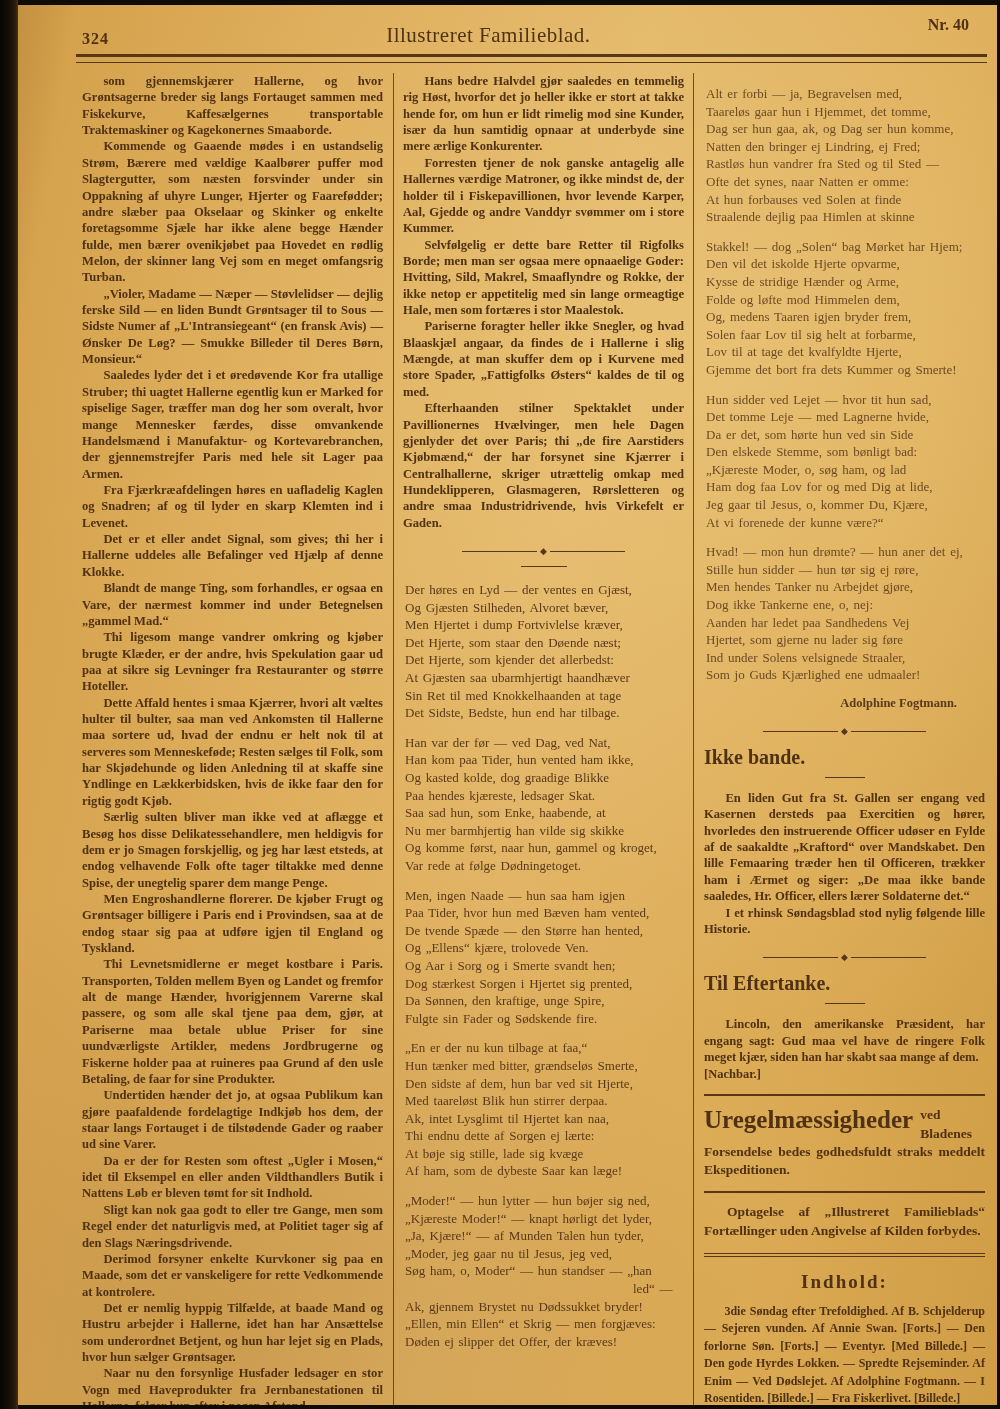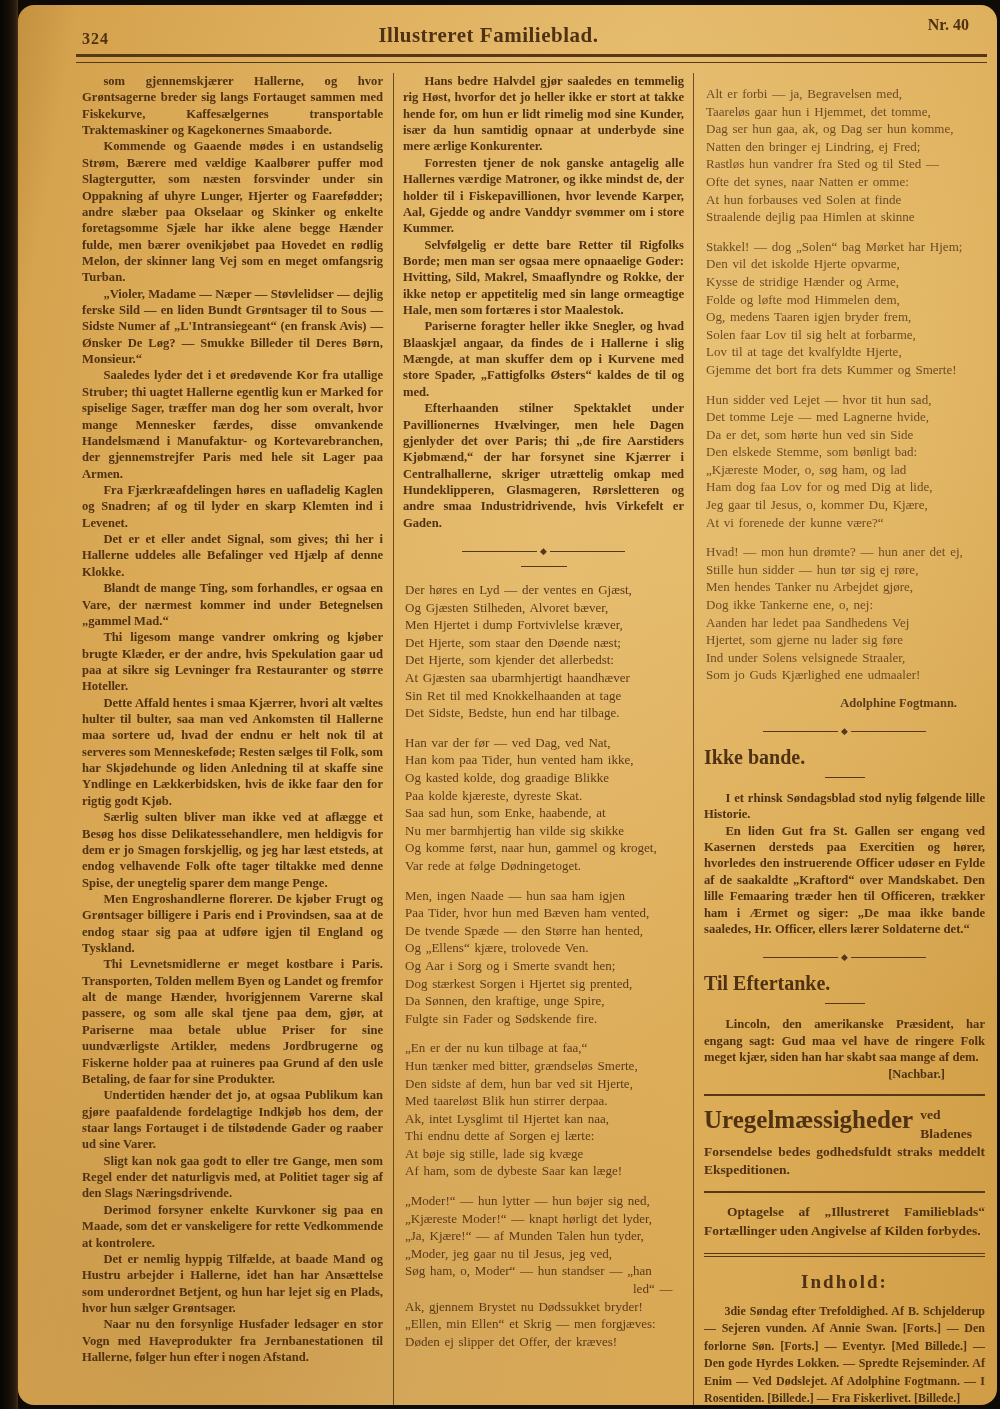--- a/index.html
+++ b/index.html
@@ -15,29 +15,28 @@
     background:linear-gradient(90deg,#070503 0%,#171009 55%,#2a1c0e 85%,#4a3316 100%);
   }
   .paper{
     position:absolute;left:18px;top:5px;right:3px;bottom:4px;
     background:
       radial-gradient(120% 80% at 72% 25%, rgba(255,233,170,0.30), rgba(255,233,170,0) 62%),
       radial-gradient(100% 60% at 20% 95%, rgba(120,75,20,0.18), rgba(120,75,20,0) 55%),
       linear-gradient(100deg,#c2913f 0%,#d5a24d 5%,#dcab58 28%,#e0b262 52%,#dbaa54 78%,#d09d46 100%);
     color:#4f3113;
     overflow:hidden;
-    border-radius:16px;
   }
   
   .header{
     display:flex;justify-content:space-between;align-items:flex-end;
     padding:18px 28px 6px 64px;
   }
   .pgnum{font-size:16px;font-weight:bold;letter-spacing:1px;}
-  .masthead{font-size:21px;font-weight:bold;letter-spacing:0.5px;transform:translateX(-30px);}
+  .masthead{font-size:21px;font-weight:normal;letter-spacing:0.5px;transform:translateX(-30px);}
   .issue{font-size:16px;font-weight:bold;transform:translateY(-14px);}
   .double-rule{
     margin:0 10px 0 58px;height:5px;
     border-top:3px solid #56371a;border-bottom:1px solid #56371a;
   }
   
   .columns{display:flex;align-items:stretch;padding:10px 12px 0 64px;}
   .col{box-sizing:border-box;}
   .col1{width:312px;padding-right:10px;border-right:1px solid rgba(86,55,26,.85);}
   .col2{width:300px;padding:0 9px;border-right:1px solid rgba(86,55,26,.85);}
@@ -63,21 +62,21 @@
   .section-title{font-size:20px;font-weight:bold;text-align:left;margin:10px 0 2px;}
   .heading-rule{width:40px;border-top:1px solid #56371a;margin:8px auto 12px;}
   
   hr.rule{border:none;border-top:2px solid #56371a;margin:12px 0 10px;}
   hr.rule2{border:none;border-top:1px solid #56371a;border-bottom:1px solid #56371a;height:2px;margin:12px 0 10px;}
   .notice{font-size:13.5px;font-weight:bold;line-height:1.35;text-align:justify;margin:0;}
   .lead-word{float:left;font-size:25px;font-weight:bold;line-height:0.95;margin:2px 7px 0 0;}
   .reprint{font-size:13.5px;font-weight:bold;line-height:1.4;text-align:justify;text-indent:1.7em;margin:0;}
   .contents-title{font-size:19px;font-weight:bold;text-align:center;margin:14px 0 10px;letter-spacing:2px;}
   .contents-text{font-size:12px;font-weight:bold;line-height:1.45;text-align:justify;text-indent:1.7em;margin:0;}
-  .source-line{text-align:right;font-size:12.5px;font-weight:bold;margin:2px 40px 0 0;}
+  .source-line{text-align:left;font-size:12.5px;font-weight:bold;margin:2px 40px 0 0;}
 </style>
 </head>
 <body>
 
 <div class="page">
   <div class="binding"></div>
   <div class="paper">
 
     <div class="header">
       <span class="pgnum">324</span>
@@ -97,20 +96,21 @@
             <p>Saaledes lyder det i et øredøvende Kor fra utallige Struber; thi uagtet Hallerne egentlig kun er Marked for spiselige Sager, træffer man dog her som overalt, hvor mange Mennesker færdes, disse omvankende Handelsmænd i Manufaktur- og Kortevarebranchen, der gjennemstrejfer Paris med hele sit Lager paa Armen.</p>
             <p>Fra Fjærkræafdelingen høres en uafladelig Kaglen og Snadren; af og til lyder en skarp Klemten ind i Levenet.</p>
             <p>Det er et eller andet Signal, som gives; thi her i Hallerne uddeles alle Befalinger ved Hjælp af denne Klokke.</p>
             <p>Blandt de mange Ting, som forhandles, er ogsaa en Vare, der nærmest kommer ind under Betegnelsen „gammel Mad.“</p>
             <p>Thi ligesom mange vandrer omkring og kjøber brugte Klæder, er der andre, hvis Spekulation gaar ud paa at sikre sig Levninger fra Restauranter og større Hoteller.</p>
             <p>Dette Affald hentes i smaa Kjærrer, hvori alt væltes hulter til bulter, saa man ved Ankomsten til Hallerne maa sortere ud, hvad der endnu er helt nok til at serveres som Menneskeføde; Resten sælges til Folk, som har Skjødehunde og liden Anledning til at skaffe sine Yndlinge en Lækkerbidsken, hvis de ikke faar den for rigtig godt Kjøb.</p>
             <p>Særlig sulten bliver man ikke ved at aflægge et Besøg hos disse Delikatessehandlere, men heldigvis for dem er jo Smagen forskjellig, og jeg har læst etsteds, at endog velhavende Folk ofte tager tiltakke med denne Spise, der unegtelig sparer dem mange Penge.</p>
             <p>Men Engroshandlerne florerer. De kjøber Frugt og Grøntsager billigere i Paris end i Provindsen, saa at de endog staar sig paa at udføre igjen til England og Tyskland.</p>
             <p>Thi Levnetsmidlerne er meget kostbare i Paris. Transporten, Tolden mellem Byen og Landet og fremfor alt de mange Hænder, hvorigjennem Varerne skal passere, og som alle skal tjene paa dem, gjør, at Pariserne maa betale ublue Priser for sine uundværligste Artikler, medens Jordbrugerne og Fiskerne holder paa at ruineres paa Grund af den usle Betaling, de faar for sine Produkter.</p>
             <p>Undertiden hænder det jo, at ogsaa Publikum kan gjøre paafaldende fordelagtige Indkjøb hos dem, der staar langs Fortauget i de tilstødende Gader og raaber ud sine Varer.</p>
+            <p>Da er der for Resten som oftest „Ugler i Mosen,“ idet til Eksempel en eller anden Vildthandlers Butik i Nattens Løb er bleven tømt for sit Indhold.</p>
             <p>Sligt kan nok gaa godt to eller tre Gange, men som Regel ender det naturligvis med, at Politiet tager sig af den Slags Næringsdrivende.</p>
             <p>Derimod forsyner enkelte Kurvkoner sig paa en Maade, som det er vanskeligere for rette Vedkommende at kontrolere.</p>
             <p>Det er nemlig hyppig Tilfælde, at baade Mand og Hustru arbejder i Hallerne, idet han har Ansættelse som underordnet Betjent, og hun har lejet sig en Plads, hvor hun sælger Grøntsager.</p>
             <p>Naar nu den forsynlige Husfader ledsager en stor Vogn med Haveprodukter fra Jernbanestationen til Hallerne, følger hun efter i nogen Afstand.</p>
           </div>
       </div>
 
       <div class="col col2">
         <div class="fraktur">
 
@@ -133,21 +133,21 @@
 Og Gjæsten Stilheden, Alvoret bæver,
 Men Hjertet i dump Fortvivlelse kræver,
 Det Hjerte, som staar den Døende næst;
 Det Hjerte, som kjender det allerbedst:
 At Gjæsten saa ubarmhjertigt haandhæver
 Sin Ret til med Knokkelhaanden at tage
 Det Sidste, Bedste, hun end har tilbage.</div>
             <div class="stanza">Han var der før — ved Dag, ved Nat,
 Han kom paa Tider, hun vented ham ikke,
 Og kasted kolde, dog graadige Blikke
-Paa kolde kjæreste, dyreste Skat.
+Paa hendes kjæreste, ledsager Skat.
 Saa sad hun, som Enke, haabende, at
 Nu mer barmhjertig han vilde sig skikke
 Og komme først, naar hun, gammel og kroget,
 Var rede at følge Dødningetoget.</div>
             <div class="stanza">Men, ingen Naade — hun saa ham igjen
 Paa Tider, hvor hun med Bæven ham vented,
 De tvende Spæde — den Større han hented,
 Og „Ellens“ kjære, trolovede Ven.
 Og Aar i Sorg og i Smerte svandt hen;
 Dog stærkest Sorgen i Hjertet sig prented,
@@ -213,22 +213,22 @@
         <div class="poem-author">Adolphine Fogtmann.</div>
 
         <div class="ornament">
           <span class="gem">◆</span>
         </div>
 
         <h3 class="section-title">Ikke bande.</h3>
         <div class="heading-rule"></div>
         <div class="fraktur">
 
-        <p>I et rhinsk Søndagsblad stod nylig følgende lille Historie.</p>
-            <p>En liden Gut fra St. Gallen ser engang ved Kasernen dersteds paa Exercitien og hører, hvorledes den instruerende Officer udøser en Fylde af de saakaldte „Kraftord“ over Mandskabet. Den lille Femaaring træder hen til Officeren, trækker ham i Ærmet og siger: „De maa ikke bande saaledes, Hr. Officer, ellers lærer Soldaterne det.“</p>
+        <p>En liden Gut fra St. Gallen ser engang ved Kasernen dersteds paa Exercitien og hører, hvorledes den instruerende Officer udøser en Fylde af de saakaldte „Kraftord“ over Mandskabet. Den lille Femaaring træder hen til Officeren, trækker ham i Ærmet og siger: „De maa ikke bande saaledes, Hr. Officer, ellers lærer Soldaterne det.“</p>
+            <p>I et rhinsk Søndagsblad stod nylig følgende lille Historie.</p>
           </div>
 
         <div class="ornament">
           <span class="gem">◆</span>
         </div>
 
         <h3 class="section-title">Til Eftertanke.</h3>
         <div class="heading-rule"></div>
         <div class="fraktur">
           <p>Lincoln, den amerikanske Præsident, har engang sagt: Gud maa vel have de ringere Folk meget kjær, siden han har skabt saa mange af dem.</p>

